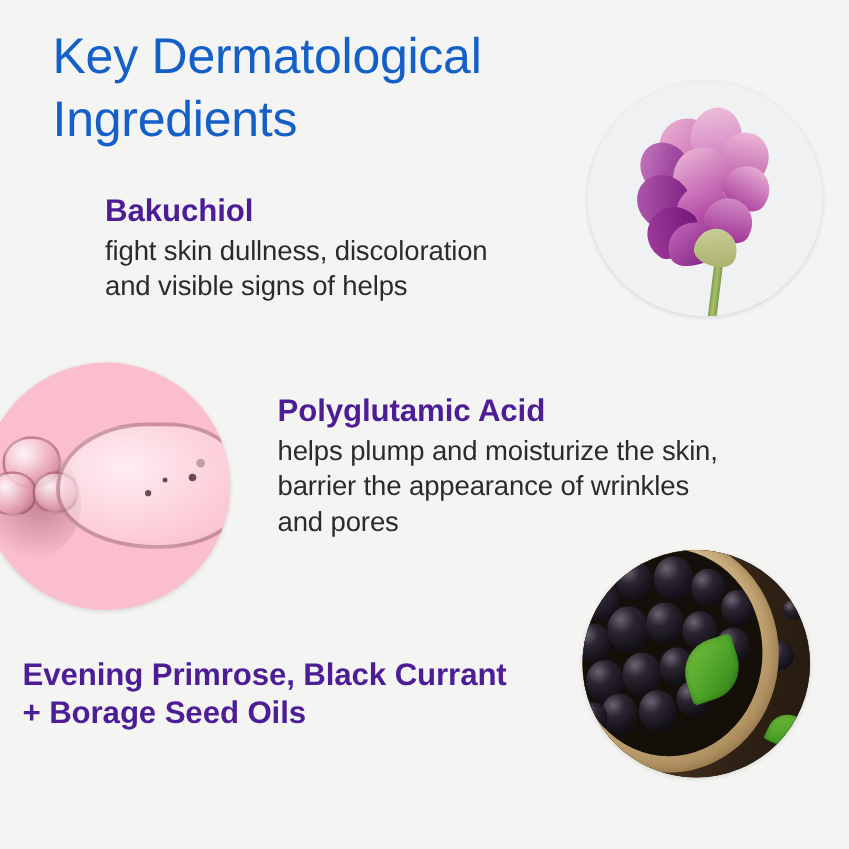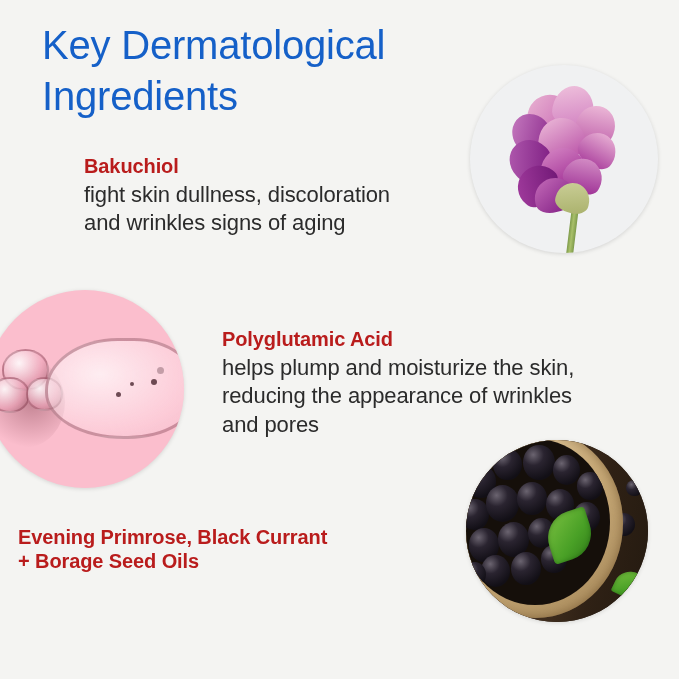--- a/index.html
+++ b/index.html
@@ -31,39 +31,39 @@
     line-height: 1.28;
     font-weight: 400;
     color: #1560c8;
     letter-spacing: -0.2px;
     white-space: pre-line;
   }
 
   
   .ing-block { position: absolute; }
   .ing-name {
-    font-size: 20px;
+    font-size: 25px;
     font-weight: 700;
-    color: #b91c1c;
+    color: #4c1d95;
     line-height: 1.18;
     letter-spacing: -0.1px;
     white-space: pre-line;
   }
   .ing-desc {
     font-size: 22px;
     font-weight: 400;
     color: #2b2b2b;
     line-height: 1.30;
     letter-spacing: -0.1px;
     margin-top: 2px;
     white-space: pre-line;
   }
 
   #block-bakuchiol { left: 84px; top: 155px; width: 400px; }
-  #block-polyglutamic { left: 222px; top: 328px; width: 420px; }
+  #block-polyglutamic { left: 222px; top: 315px; width: 420px; }
   #block-oils { left: 18px; top: 526px; width: 460px; }
 
   
   .photo-circle {
     position: absolute;
     border-radius: 50%;
     overflow: hidden;
     box-shadow: 0 1px 4px rgba(0,0,0,0.13);
   }
 
@@ -202,40 +202,40 @@
       <div class="petal" style="left:24%;top:54%;width:23%;height:19%;background:linear-gradient(130deg,#a63fa1,#6d1573);transform:rotate(-52deg);"></div>
       <div class="petal" style="left:50%;top:50%;width:21%;height:18%;background:linear-gradient(165deg,#d895c9,#9a2a92);transform:rotate(26deg);"></div>
       <div class="petal" style="left:34%;top:60%;width:22%;height:18%;background:linear-gradient(150deg,#c46bb8,#7e1b82);transform:rotate(-14deg);"></div>
       <div class="petal" style="left:46%;top:63%;width:18%;height:16%;background:linear-gradient(160deg,#cdd09a,#a8b06a);transform:rotate(16deg);"></div>
     </div>
   </div>
 
   <div class="ing-block" id="block-bakuchiol">
     <div class="ing-name">Bakuchiol</div>
     <div class="ing-desc">fight skin dullness, discoloration
-and wrinkles signs of aging</div>
+and visible signs of helps</div>
   </div>
 
   <div class="photo-circle" id="circle-gel">
     <div class="gel-shadow"></div>
     <div class="gel-droplet" style="left:8%;top:30%;width:22%;height:19%;"></div>
     <div class="gel-droplet" style="left:2%;top:44%;width:18%;height:16%;"></div>
     <div class="gel-droplet" style="left:20%;top:44%;width:17%;height:15%;"></div>
     <div class="gel-blob">
       <div class="gel-bubble" style="left:46%;top:54%;width:5px;height:5px;"></div>
       <div class="gel-bubble" style="left:56%;top:44%;width:4px;height:4px;"></div>
       <div class="gel-bubble" style="left:70%;top:40%;width:6px;height:6px;"></div>
       <div class="gel-bubble" style="left:74%;top:28%;width:7px;height:7px;background:rgba(60,25,35,0.30);"></div>
     </div>
   </div>
 
   <div class="ing-block" id="block-polyglutamic">
     <div class="ing-name">Polyglutamic Acid</div>
     <div class="ing-desc">helps plump and moisturize the skin,
-reducing the appearance of wrinkles
+barrier the appearance of wrinkles
 and pores</div>
   </div>
 
   <div class="photo-circle" id="circle-berries">
     <div class="wood-bg"></div>
     <div class="berry" style="left:80%;top:40%;width:13%;height:13%;"></div>
     <div class="berry" style="left:88%;top:22%;width:9%;height:9%;"></div>
     <div class="leaf" style="left:82%;top:72%;width:16%;height:15%;transform:rotate(25deg);"></div>
     <div class="bowl">
       <div class="bowl-inner">

